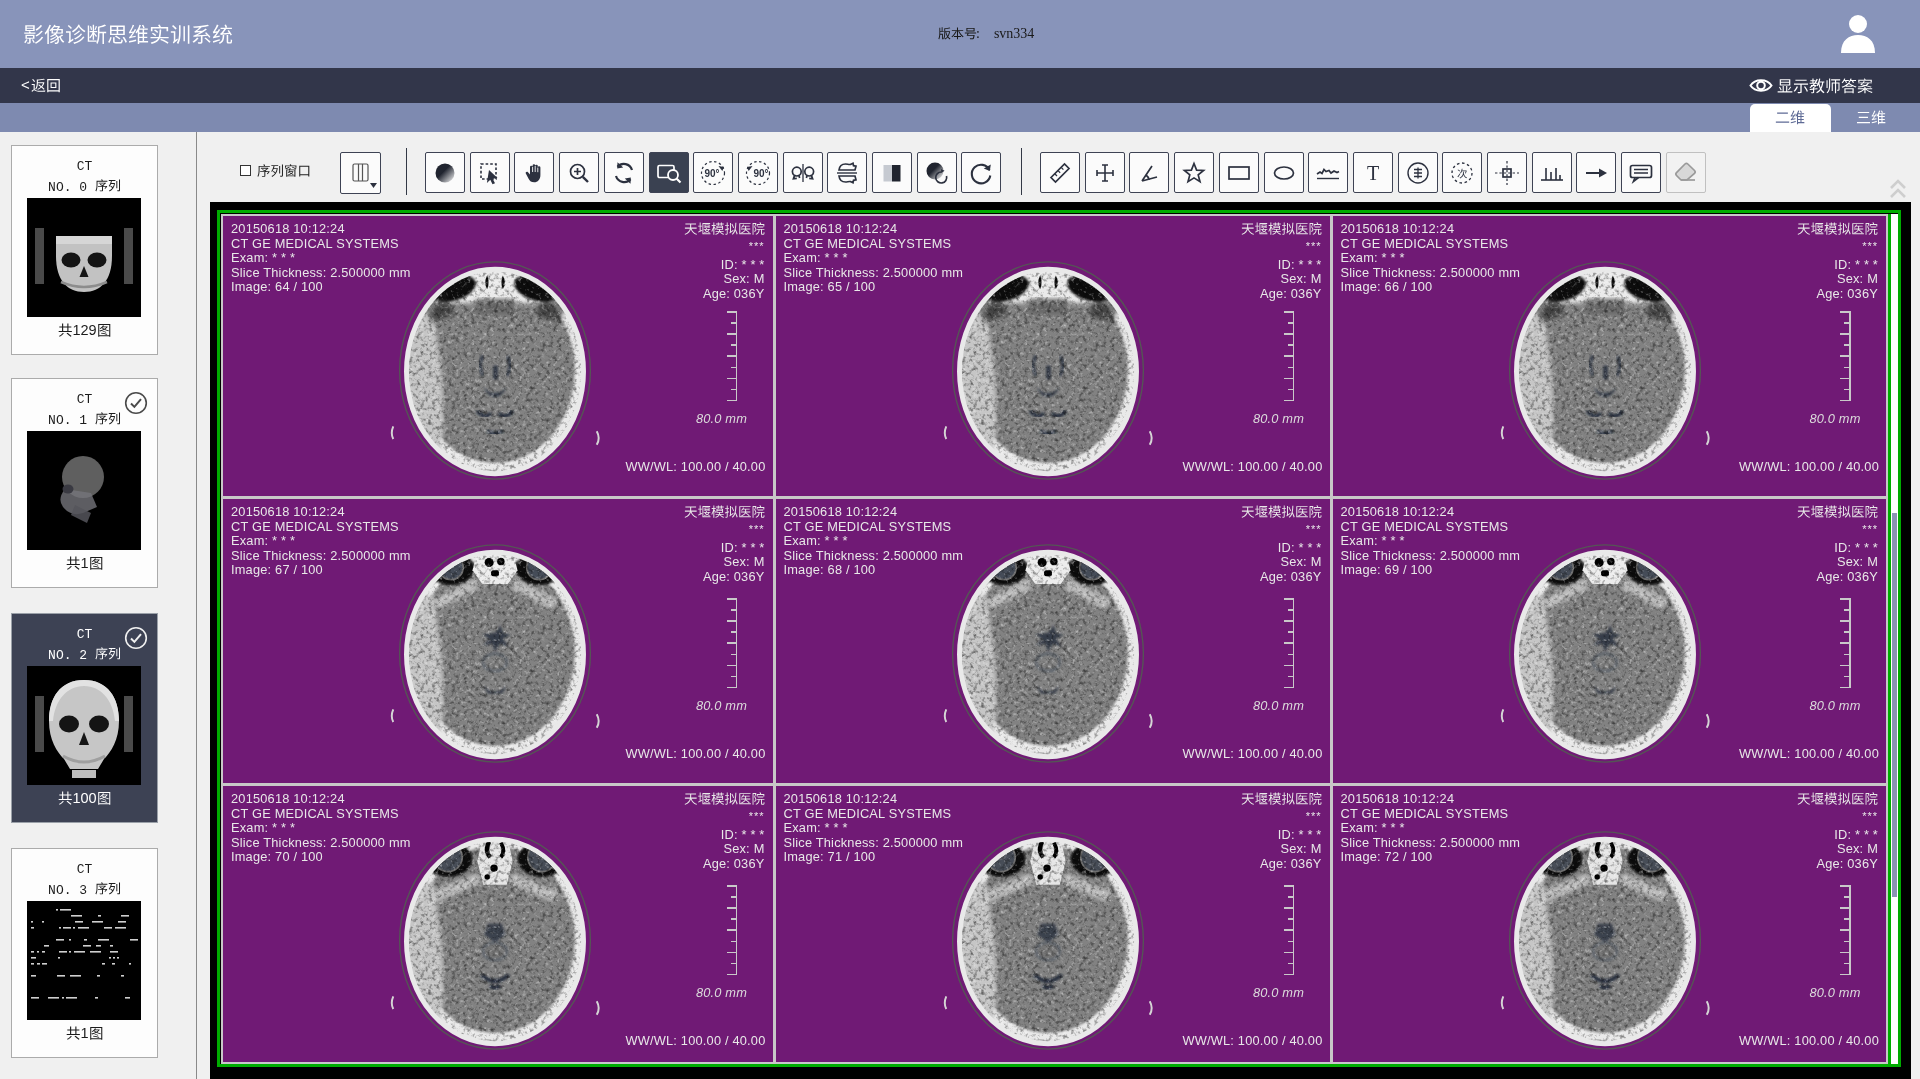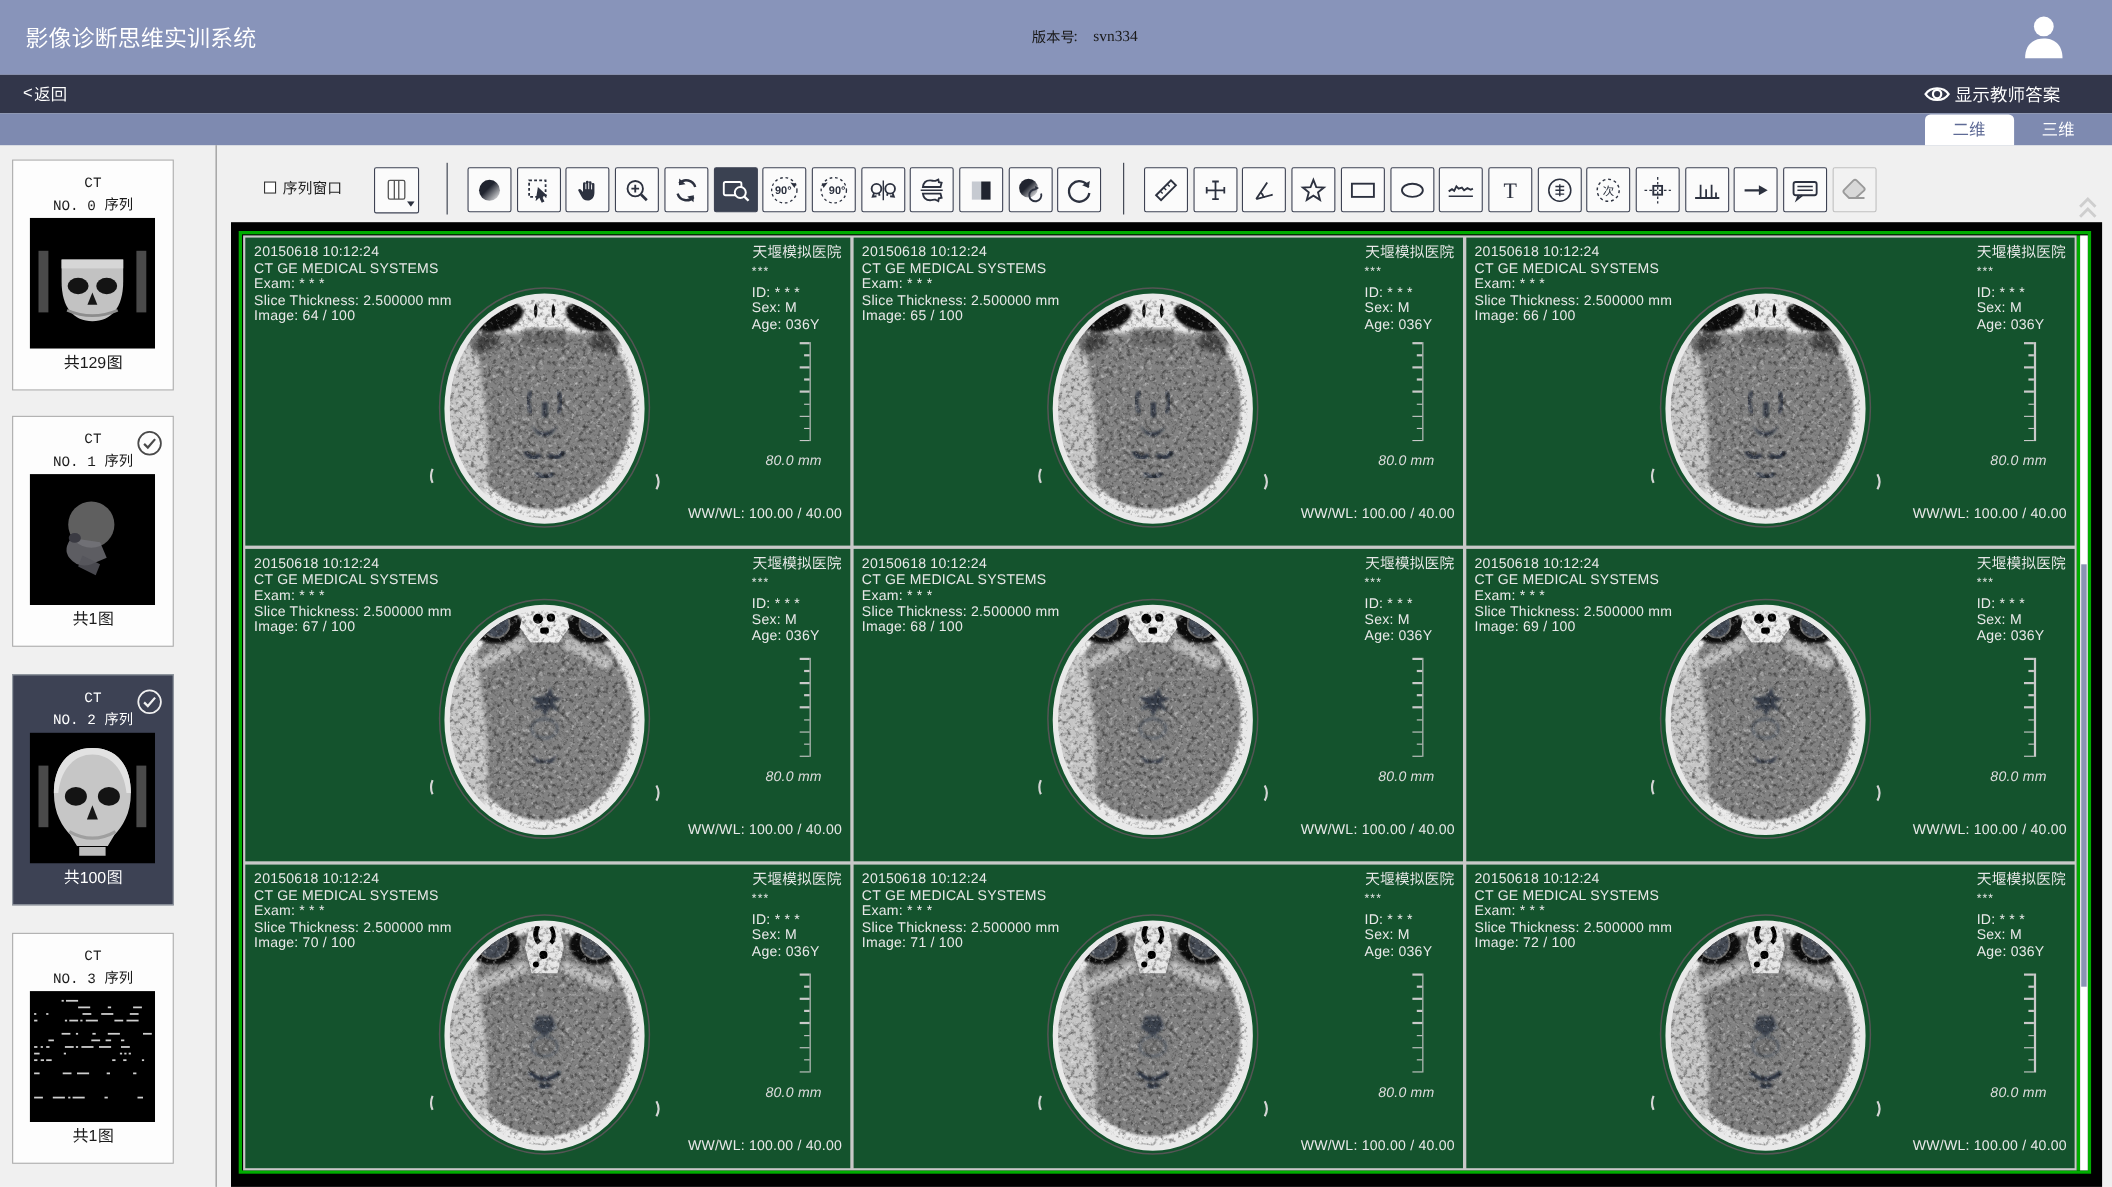--- a/index.html
+++ b/index.html
@@ -1,21 +1,21 @@
 <!DOCTYPE html>
 <html><head><meta charset="utf-8"><style>
 
 *{margin:0;padding:0;box-sizing:border-box}
 html,body{width:1920px;height:1079px;overflow:hidden}
 #app{position:relative;width:1920px;height:1079px;background:#f0f0f0;
  font-family:"Liberation Sans",sans-serif;overflow:hidden}
 .abs{position:absolute}
-.cell{position:absolute;background:#14532d;overflow:hidden}
+.cell{position:absolute;background:#701a75;overflow:hidden}
 .ct{color:#e8e8e8;font-size:12.8px;line-height:14.6px;letter-spacing:.2px}
-.rt{}
+.rt{text-align:right}
 .tbtn{position:absolute;width:40px;height:41px;border:1.5px solid #3e4354;
  border-radius:2px;background:#fbfbfb;top:152px}
 .tbtn svg{position:absolute;left:50%;top:50%;transform:translate(-50%,-50%)}
 .tick{position:absolute;height:1.5px;background:#c9c9c9}
 
 </style></head><body>
 <div id="app">
 <svg width="0" height="0" style="position:absolute">
       <defs>
 <path id="z4e09" d="M123 -743V-667H879V-743ZM187 -416V-341H801V-416ZM65 -69V7H934V-69Z"></path>

